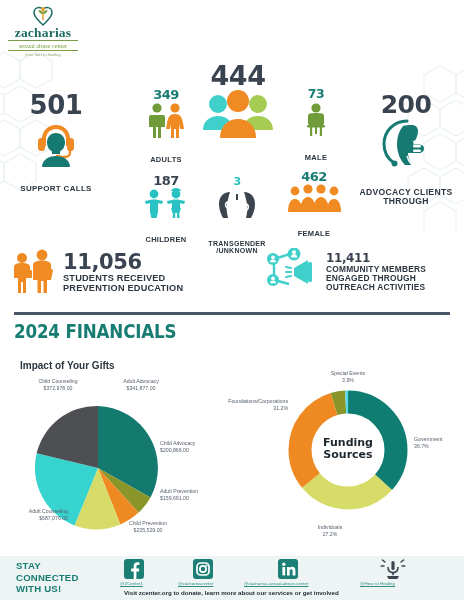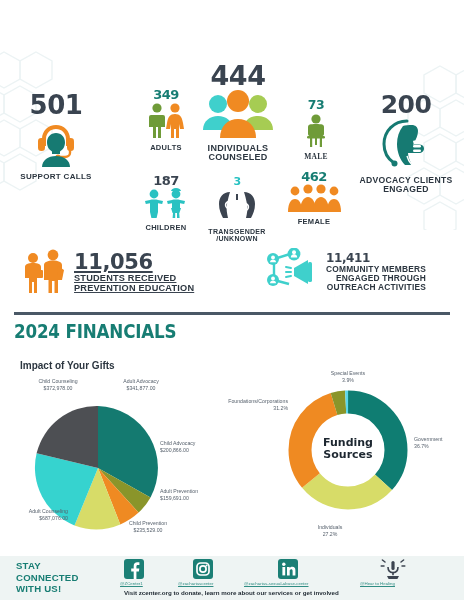--- a/index.html
+++ b/index.html
@@ -28,54 +28,54 @@
   .hdr-title{position:absolute;left:10px;top:1px;font-size:23px;font-weight:700;
     color:#ffffff;letter-spacing:-.3px;font-family:"DejaVu Sans",sans-serif;
     transform:scaleX(.92);transform-origin:left top;}
   .hdr-sub{position:absolute;left:11px;top:32px;font-size:7.6px;color:#cfe3df;letter-spacing:.2px;}
 
   
   .stat{position:absolute;text-align:center;}
   .stat .num{font-weight:700;color:#3a4450;letter-spacing:-.5px;
      font-family:"DejaVu Sans",sans-serif;line-height:1;}
   .stat .lbl{font-weight:700;color:#2c3640;letter-spacing:.3px;line-height:1.05;
-     font-size:8px;margin-top:2px;}
+     font-size:8px;margin-top:14px;}
   .stat .ico{margin:1px auto 0;}
 
   .s-support{left:8px;top:92px;width:96px;}
   .s-support .num{font-size:26px;}
   .s-adults{left:135px;top:88px;width:62px;}
   .s-adults .num{font-size:13px;color:#177d73;}
   .s-adults .lbl{font-size:7.5px;}
   .s-children{left:135px;top:174px;width:62px;}
   .s-children .num{font-size:13px;color:#3a4450;}
   .s-children .lbl{font-size:7.5px;}
   .s-indiv{left:188px;top:62px;width:100px;}
   .s-indiv .num{font-size:27px;}
   .s-indiv .lbl{font-size:9px;}
-  .s-male{left:290px;top:99px;width:52px;}
+  .s-male{left:290px;top:88px;width:52px;}
   .s-male .num{font-size:12.5px;color:#177d73;}
-  .s-male .lbl{font-size:7.5px;font-family:Liberation Serif, serif;}
+  .s-male .lbl{font-size:7.5px;}
   .s-female{left:283px;top:170px;width:62px;}
   .s-female .num{font-size:13px;color:#177d73;}
   .s-female .lbl{font-size:7.5px;}
   .s-trans{left:195px;top:176px;width:84px;}
   .s-trans .num{font-size:11px;color:#29c2c2;}
   .s-trans .lbl{font-size:7px;}
   .s-advocacy{left:356px;top:92px;width:100px;}
   .s-advocacy .num{font-size:25px;}
   .s-advocacy .lbl{font-size:8.6px;}
 
   
   .wide{position:absolute;display:flex;align-items:center;}
   .wide .txt .num{font-size:21px;font-weight:700;color:#3a4450;line-height:1;
       font-family:"DejaVu Sans",sans-serif;letter-spacing:-.4px;}
   .wide .txt .lbl{font-size:9.2px;font-weight:700;color:#2c3640;line-height:1.06;
       letter-spacing:.2px;margin-top:1px;}
-  .w-students{left:20px;top:248px;text-decoration:underline;}
+  .w-students{left:9px;top:248px;}
   .w-community{left:264px;top:248px;}
   .w-community .txt .num{font-size:12px;}
   .w-community .txt .lbl{font-size:8.4px;}
 
   .divider{position:absolute;left:14px;top:312px;width:436px;height:3px;background:#4a5866;}
 
   
   .fin-title{position:absolute;left:14px;top:320px;font-size:19px;font-weight:700;
     color:#177d73;letter-spacing:-.2px;font-family:"DejaVu Sans",sans-serif;
     transform:scaleX(.88);transform-origin:left top;}
@@ -122,20 +122,34 @@
     <polygon points="50,40 66,49 66,67 50,76 34,67 34,49"></polygon>
     <polygon points="66,74 82,83 82,101 66,110 50,101 50,83"></polygon>
     <polygon points="98,74 114,83 114,101 98,110 82,101 82,83"></polygon>
     <polygon points="82,108 98,117 98,135 82,144 66,135 66,117"></polygon>
     <polygon points="50,108 66,117 66,135 50,144 34,135 34,117"></polygon>
     <polygon points="66,142 82,151 82,169 66,178 50,169 50,151"></polygon>
   </g>
 </svg>
 
 <div class="header">
+  <div class="logo">
+    <div class="logo-mark">
+      <svg width="24" height="22" viewBox="0 0 24 22">
+        <path d="M12 21 C7 16 3 13 3 8.5 C3 5.4 5.3 3.4 8 3.4 C10 3.4 11.4 4.5 12 5.8 C12.6 4.5 14 3.4 16 3.4 C18.7 3.4 21 5.4 21 8.5 C21 13 17 16 12 21Z" fill="#ffffff" stroke="#1b6b63" stroke-width="1.5"></path>
+        <path d="M12 16 C12 12 12 9 12 6" stroke="#e8a33d" stroke-width="1.6" fill="none"></path>
+        <path d="M12 10 C9 10 7.5 8 7.5 6 C10 6 12 7.6 12 10Z" fill="#7a9e46"></path>
+        <path d="M12 10 C15 10 16.5 8 16.5 6 C14 6 12 7.6 12 10Z" fill="#7a9e46"></path>
+        <circle cx="12" cy="5" r="2.1" fill="#e8a33d"></circle>
+      </svg>
+    </div>
+    <div class="logo-name">zacharias</div>
+    <div class="logo-sub">sexual abuse center</div>
+    <div class="logo-tag">from hurt to healing</div>
+  </div>
 </div>
 
 <div class="stat s-support">
   <div class="num">501</div>
   <div class="ico">
     <svg width="54" height="48" viewBox="0 0 54 48">
       <path d="M27 6 C19 6 13 12 13 20 L13 27 L17 27 L17 20 C17 14 21.5 10 27 10 C32.5 10 37 14 37 20 L37 27 L41 27 L41 20 C41 12 35 6 27 6Z" fill="#f08a22"></path>
       <rect x="9" y="19" width="7" height="13" rx="3.3" fill="#f08a22"></rect>
       <rect x="38" y="19" width="7" height="13" rx="3.3" fill="#f08a22"></rect>
       <path d="M41 31 L41 34 C41 36.4 38.6 38 36 38 L31 38" stroke="#f08a22" stroke-width="2.4" fill="none"></path>
@@ -183,22 +197,20 @@
   <div class="ico">
     <svg width="74" height="48" viewBox="0 0 74 48">
       <circle cx="17" cy="14" r="9" fill="#3fd0cc"></circle>
       <path d="M2 40 C2 31 9 26 17 26 C25 26 32 31 32 40Z" fill="#3fd0cc"></path>
       <circle cx="57" cy="14" r="9" fill="#a6cc53"></circle>
       <path d="M42 40 C42 31 49 26 57 26 C65 26 72 31 72 40Z" fill="#a6cc53"></path>
       <circle cx="37" cy="11" r="11" fill="#f08a22"></circle>
       <path d="M19 48 C19 36 27 29 37 29 C47 29 55 36 55 48Z" fill="#f08a22"></path>
     </svg>
   </div>
-  <div class="lbl">INDIVIDUALS
-COUNSELED</div>
 </div>
 
 <div class="stat s-male">
   <div class="num">73</div>
   <div class="ico">
     <svg width="28" height="34" viewBox="0 0 28 34">
       <circle cx="14" cy="6" r="4.6" fill="#6f9b38"></circle>
       <path d="M6 14 C6 11.6 8 11 14 11 C20 11 22 11.6 22 14 L22 21 C22 22.6 20.6 23.5 19 23.5 L9 23.5 C7.4 23.5 6 22.6 6 21Z" fill="#6f9b38"></path>
       <rect x="5" y="23" width="18" height="2.6" rx="1.3" fill="#6f9b38"></rect>
       <rect x="8" y="25" width="2.2" height="9" fill="#6f9b38"></rect>
@@ -253,21 +265,21 @@
       <g fill="#ffffff">
         <rect x="36" y="22.5" width="8" height="2.6" rx="1.3"></rect>
         <rect x="36" y="27" width="8" height="2.6" rx="1.3"></rect>
         <rect x="36" y="31.5" width="8" height="2.6" rx="1.3"></rect>
       </g>
       <path d="M30 38 C31 42 33 45 35 47" stroke="#ffffff" stroke-width="1.4" fill="none"></path>
     </svg>
   </div>
   <div class="lbl">ADVOCACY
 CLIENTS
-ENGAGED</div>
+THROUGH</div>
 </div>
 
 <div class="wide w-students">
   <div>
     <svg width="48" height="46" viewBox="0 0 48 46">
       <circle cx="13" cy="10" r="5" fill="#f08a22"></circle>
       <path d="M5 19 C5 16.4 8 15 13 15 C18 15 21 16.4 21 19 L21 30 L17 30 L17 45 L14 45 L14 34 L12 34 L12 45 L9 45 L9 30 L5 30Z" fill="#f08a22"></path>
       <rect x="14" y="22" width="9" height="8" rx="1" fill="#f08a22"></rect>
       <circle cx="33" cy="7" r="5.4" fill="#f08a22"></circle>
       <path d="M24 17 C24 14 28 12.4 33 12.4 C38 12.4 42 14 42 17 L42 32 L38 32 L38 45 L34.5 45 L34.5 33 L32 33 L32 45 L28.5 45 L28.5 32 L24 32Z" fill="#f08a22"></path>
@@ -304,21 +316,21 @@
       <rect x="44" y="14" width="4" height="20" rx="1.6" fill="#3fd0cc"></rect>
       <g stroke="#3fd0cc" stroke-width="2" stroke-linecap="round">
         <path d="M22 19 L27 20"></path>
           <path d="M22 24 L27 24"></path>
           <path d="M22 29 L27 28"></path>
       </g>
     </svg>
   </div>
   <div class="txt" style="margin-left:6px;">
     <div class="num">11,411</div>
-    <div class="lbl" style="white-space:pre-line;text-align:right;">COMMUNITY MEMBERS
+    <div class="lbl" style="white-space:pre-line;">COMMUNITY MEMBERS
 ENGAGED THROUGH
 OUTREACH ACTIVITIES</div>
   </div>
 </div>
 
 <div class="divider"></div>
 
 <div class="fin-title">2024 FINANCIALS</div>
 <div class="fin-sub">Impact of Your Gifts</div>
 

